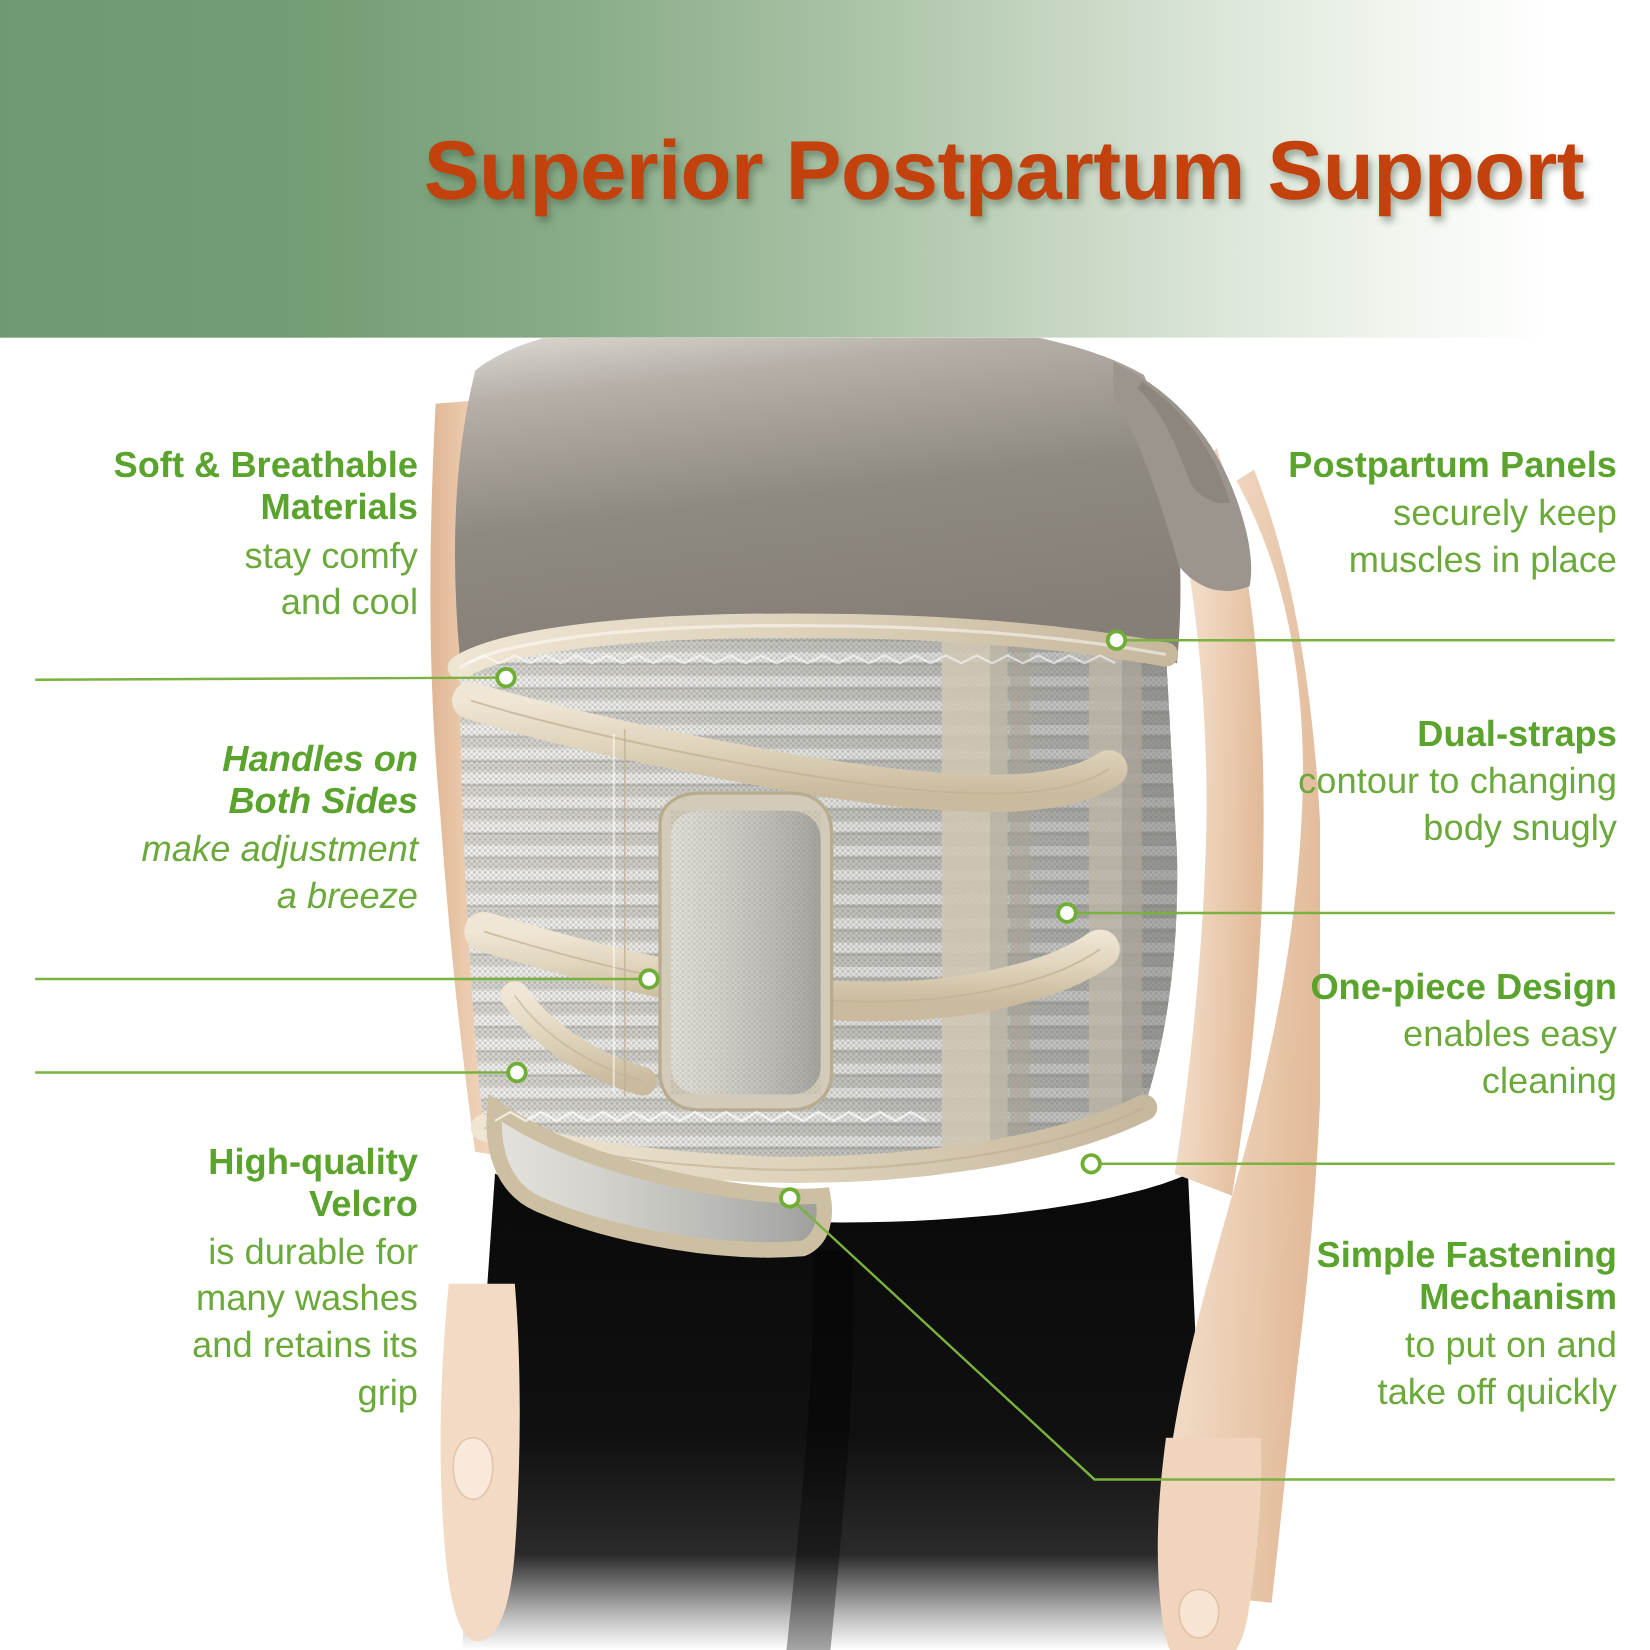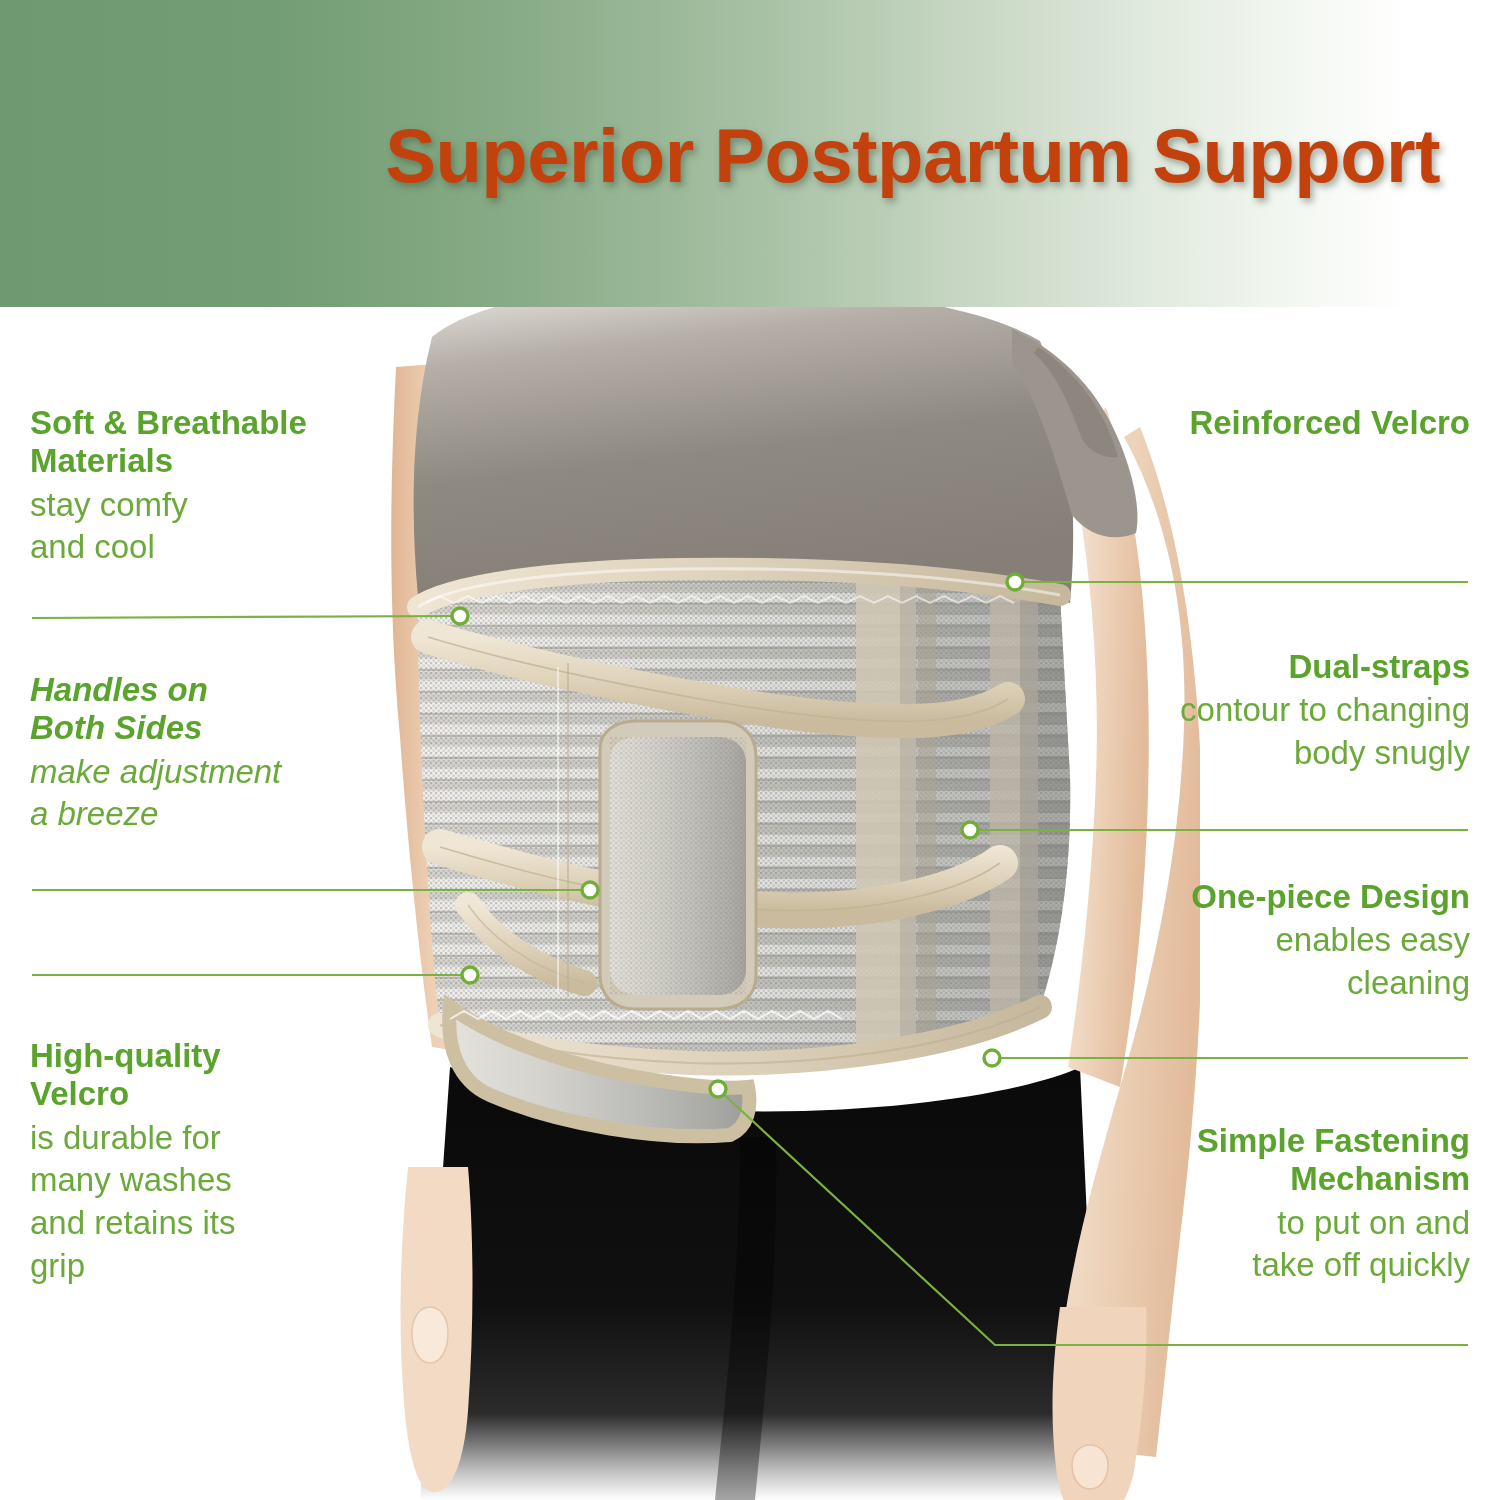--- a/index.html
+++ b/index.html
@@ -36,21 +36,21 @@
   
   .callout { position:absolute; }
   .callout .head {
     font-weight:bold; font-size:33px; line-height:1.16;
     color:#5aa32c;
   }
   .callout .body {
     font-size:33px; line-height:1.30; color:#6ca93b;
     margin-top:3px;
   }
-  .left-col { left:30px; width:350px; text-align:left; }
+  .left-col { left:30px; width:350px; text-align:right; }
   .right-col { right:30px; width:360px; text-align:right; }
 
   
   #lines { position:absolute; left:0; top:0; width:1500px; height:1500px;
            pointer-events:none; }
 </style>
 </head>
 <body>
 
 <div id="header-band"></div>
@@ -263,21 +263,22 @@
   <div class="head">Handles on<br>Both Sides</div>
   <div class="body">make adjustment<br>a breeze</div>
 </div>
 
 <div class="callout left-col" style="top:1009px;margin-top:28px;">
   <div class="head">High-quality<br>Velcro</div>
   <div class="body">is durable for<br>many washes<br>and retains its<br>grip</div>
 </div>
 
 <div class="callout right-col" style="top:404px;">
-  <div class="head">Reinforced Velcro</div>
+  <div class="head">Postpartum Panels</div>
+  <div class="body">securely keep<br>muscles in place</div>
 </div>
 
 <div class="callout right-col" style="top:648px;">
   <div class="head">Dual-straps</div>
   <div class="body">contour to changing<br>body snugly</div>
 </div>
 
 <div class="callout right-col" style="top:878px;">
   <div class="head">One-piece Design</div>
   <div class="body">enables easy<br>cleaning</div>

